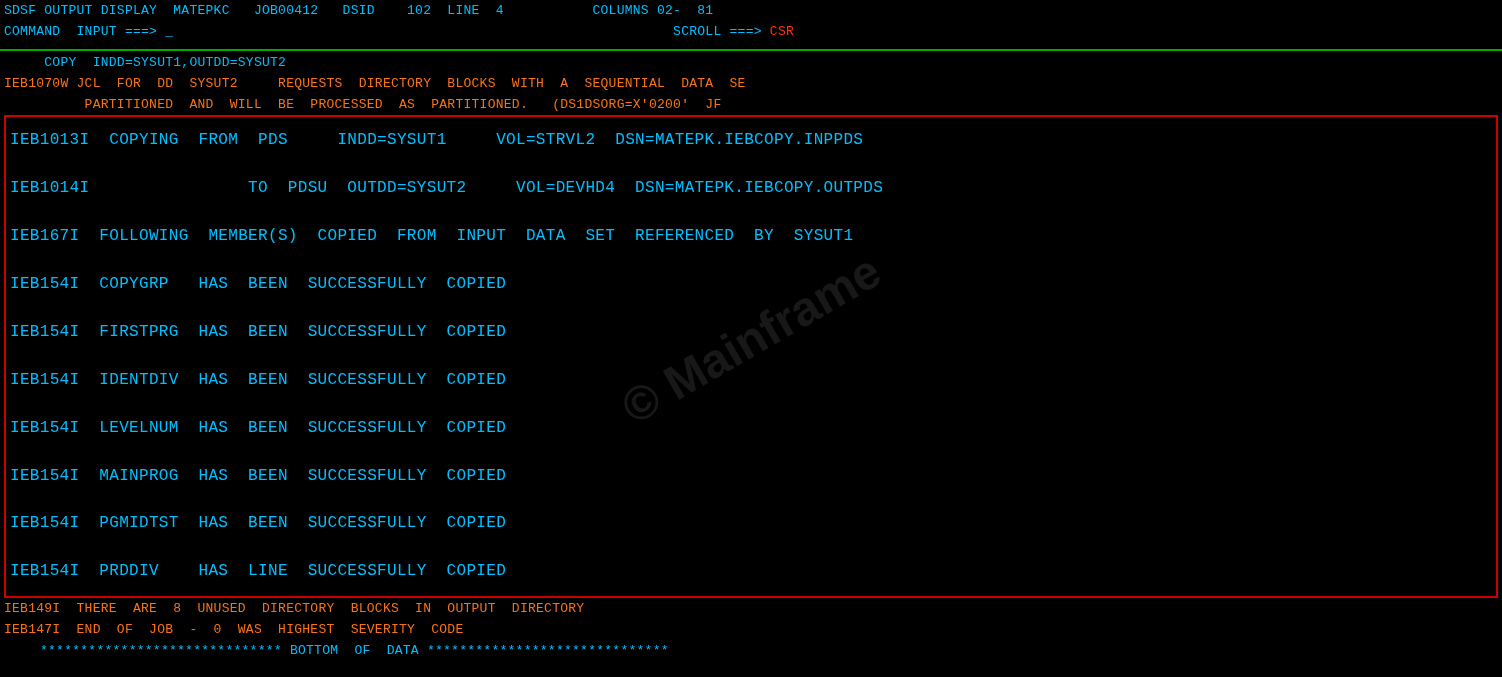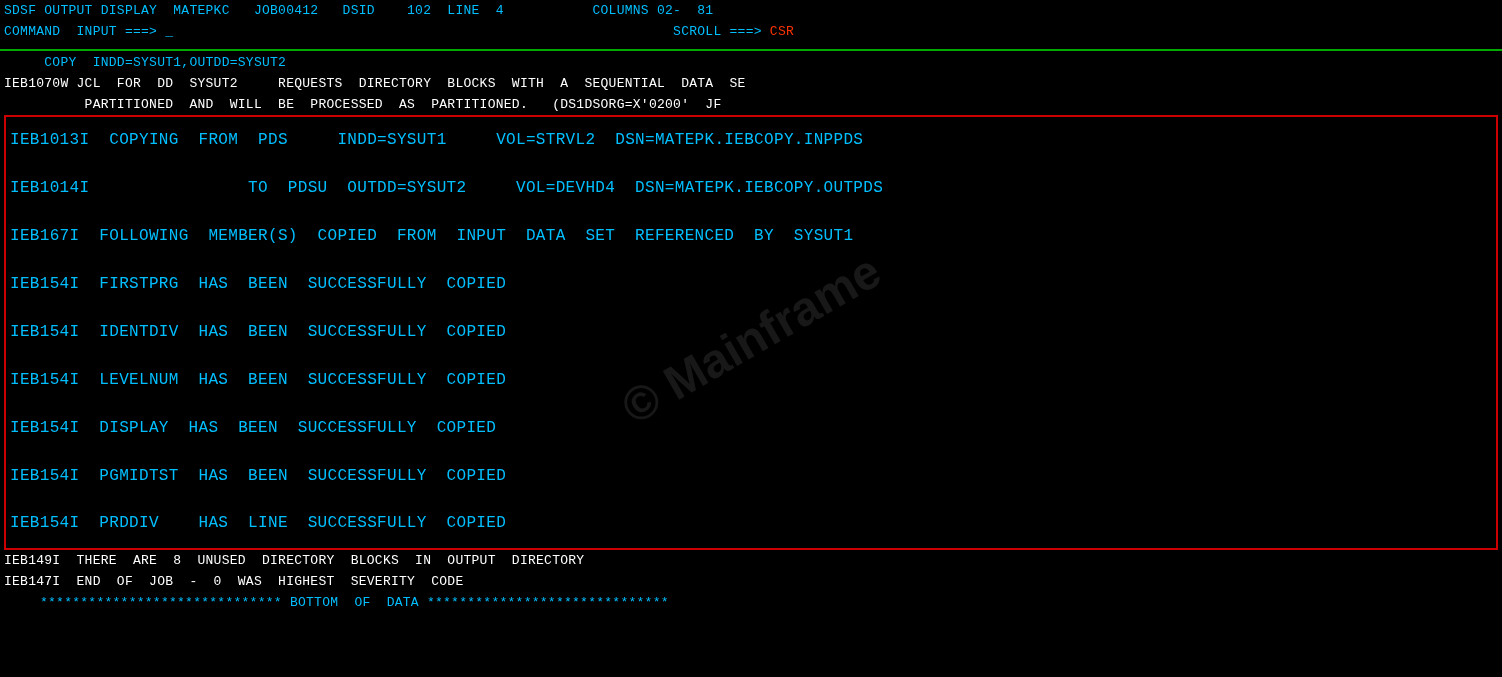--- a/index.html
+++ b/index.html
@@ -51,21 +51,21 @@
 
     .csr-text {
       color: #ff3300;
     }
 
     .copy-cmd-line {
       color: #00bfff;
     }
 
     .normal-line {
-      color: #ffffff;
+      color: #f97316;
     }
 
     .boxed-section {
       border: 2px solid #cc0000;
       margin: 0 4px;
       display: block;
     }
 
     .boxed-line {
       display: block;
@@ -109,24 +109,25 @@
 
   <span class="line copy-cmd-line">     COPY  INDD=SYSUT1,OUTDD=SYSUT2</span>
 
   <span class="line normal-line">IEB1070W JCL  FOR  DD  SYSUT2     REQUESTS  DIRECTORY  BLOCKS  WITH  A  SEQUENTIAL  DATA  SE</span>
   <span class="line normal-line">          PARTITIONED  AND  WILL  BE  PROCESSED  AS  PARTITIONED.   (DS1DSORG=X'0200'  JF</span>
 
   <div class="boxed-section">
     <span class="boxed-line">IEB1013I  COPYING  FROM  PDS     INDD=SYSUT1     VOL=STRVL2  DSN=MATEPK.IEBCOPY.INPPDS</span>
     <span class="boxed-line">IEB1014I                TO  PDSU  OUTDD=SYSUT2     VOL=DEVHD4  DSN=MATEPK.IEBCOPY.OUTPDS</span>
     <span class="boxed-line">IEB167I  FOLLOWING  MEMBER(S)  COPIED  FROM  INPUT  DATA  SET  REFERENCED  BY  SYSUT1</span>
+    <span class="boxed-line">IEB154I  COPYGRP   HAS  BEEN  SUCCESSFULLY  COPIED</span>
     <span class="boxed-line">IEB154I  FIRSTPRG  HAS  BEEN  SUCCESSFULLY  COPIED</span>
     <span class="boxed-line">IEB154I  IDENTDIV  HAS  BEEN  SUCCESSFULLY  COPIED</span>
     <span class="boxed-line">IEB154I  LEVELNUM  HAS  BEEN  SUCCESSFULLY  COPIED</span>
-    <span class="boxed-line">IEB154I  DISPLAY  HAS  BEEN  SUCCESSFULLY  COPIED</span>
+    <span class="boxed-line">IEB154I  MAINPROG  HAS  BEEN  SUCCESSFULLY  COPIED</span>
     <span class="boxed-line">IEB154I  PGMIDTST  HAS  BEEN  SUCCESSFULLY  COPIED</span>
     <span class="boxed-line">IEB154I  PRDDIV    HAS  LINE  SUCCESSFULLY  COPIED</span>
   </div>
 
   <span class="line normal-line">IEB149I  THERE  ARE  8  UNUSED  DIRECTORY  BLOCKS  IN  OUTPUT  DIRECTORY</span>
   <span class="line normal-line">IEB147I  END  OF  JOB  -  0  WAS  HIGHEST  SEVERITY  CODE</span>
   <span class="line bottom-stars">****************************** BOTTOM  OF  DATA ******************************</span>
 
 </div>
 

